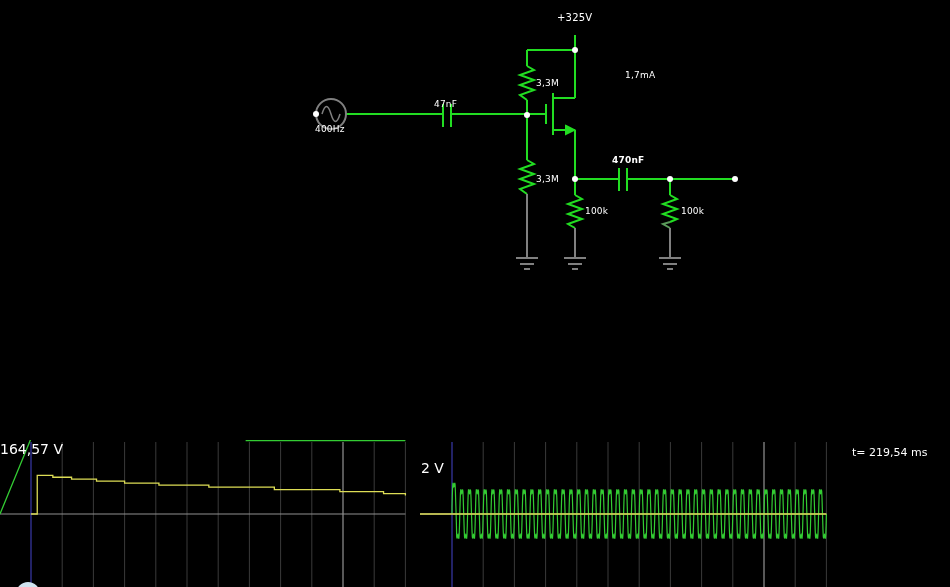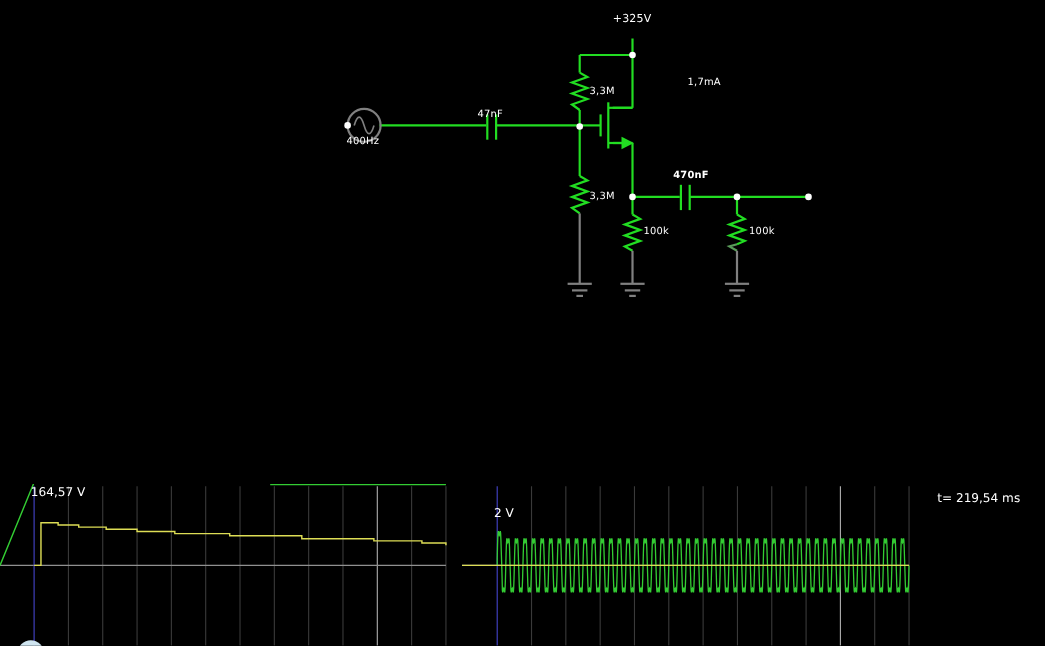--- a/index.html
+++ b/index.html
@@ -1,20 +1,20 @@
 <!DOCTYPE html>
 <html><head>
 <meta charset="utf-8">
 <style>
   html, body { margin:0; padding:0; background:#000; }
   body { width:950px; height:587px; position:relative; overflow:hidden;
          font-family:"DejaVu Sans", sans-serif; color:#fff; }
   #circuit { position:absolute; left:0; top:0; width:950px; height:430px; }
   .lbl { position:absolute; font-size:9px; color:#fff; white-space:nowrap; letter-spacing:0.2px; }
-  .scope-lbl { position:absolute; font-size:11px; color:#fff; white-space:nowrap;margin-left:28px; }
+  .scope-lbl { position:absolute; font-size:14px; color:#fff; white-space:nowrap; }
   #scope1 { position:absolute; left:0; top:440px; width:420px; height:147px; }
   #scope2 { position:absolute; left:420px; top:440px; width:420px; height:147px; }
   .time { position:absolute; left:852px; top:446px; font-size:11px; color:#fff; }
   .knob { position:absolute; left:16px; top:582px; width:24px; height:12px; border-radius:12px 12px 0 0;
           background:#cfe4ef; }
 </style>
 </head>
 <body>
 
 <svg id="circuit" viewBox="0 0 950 430">

